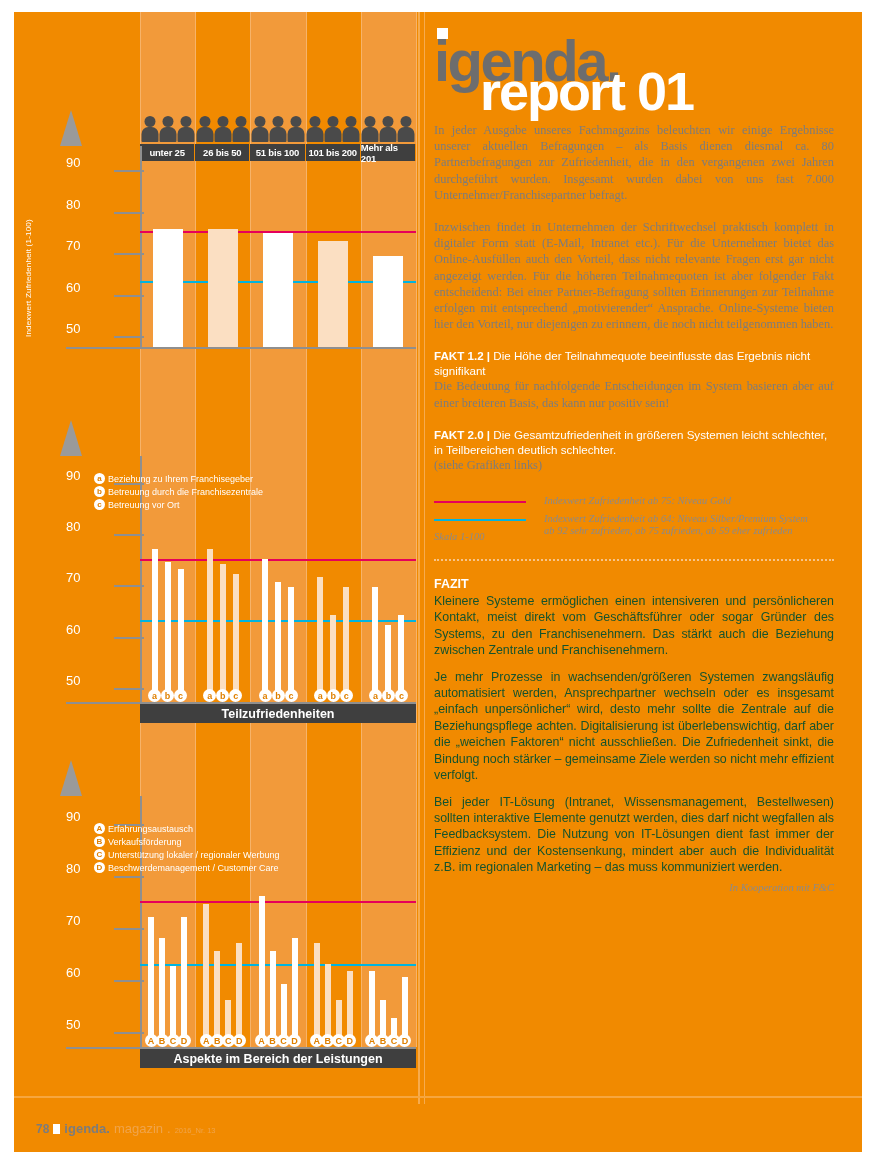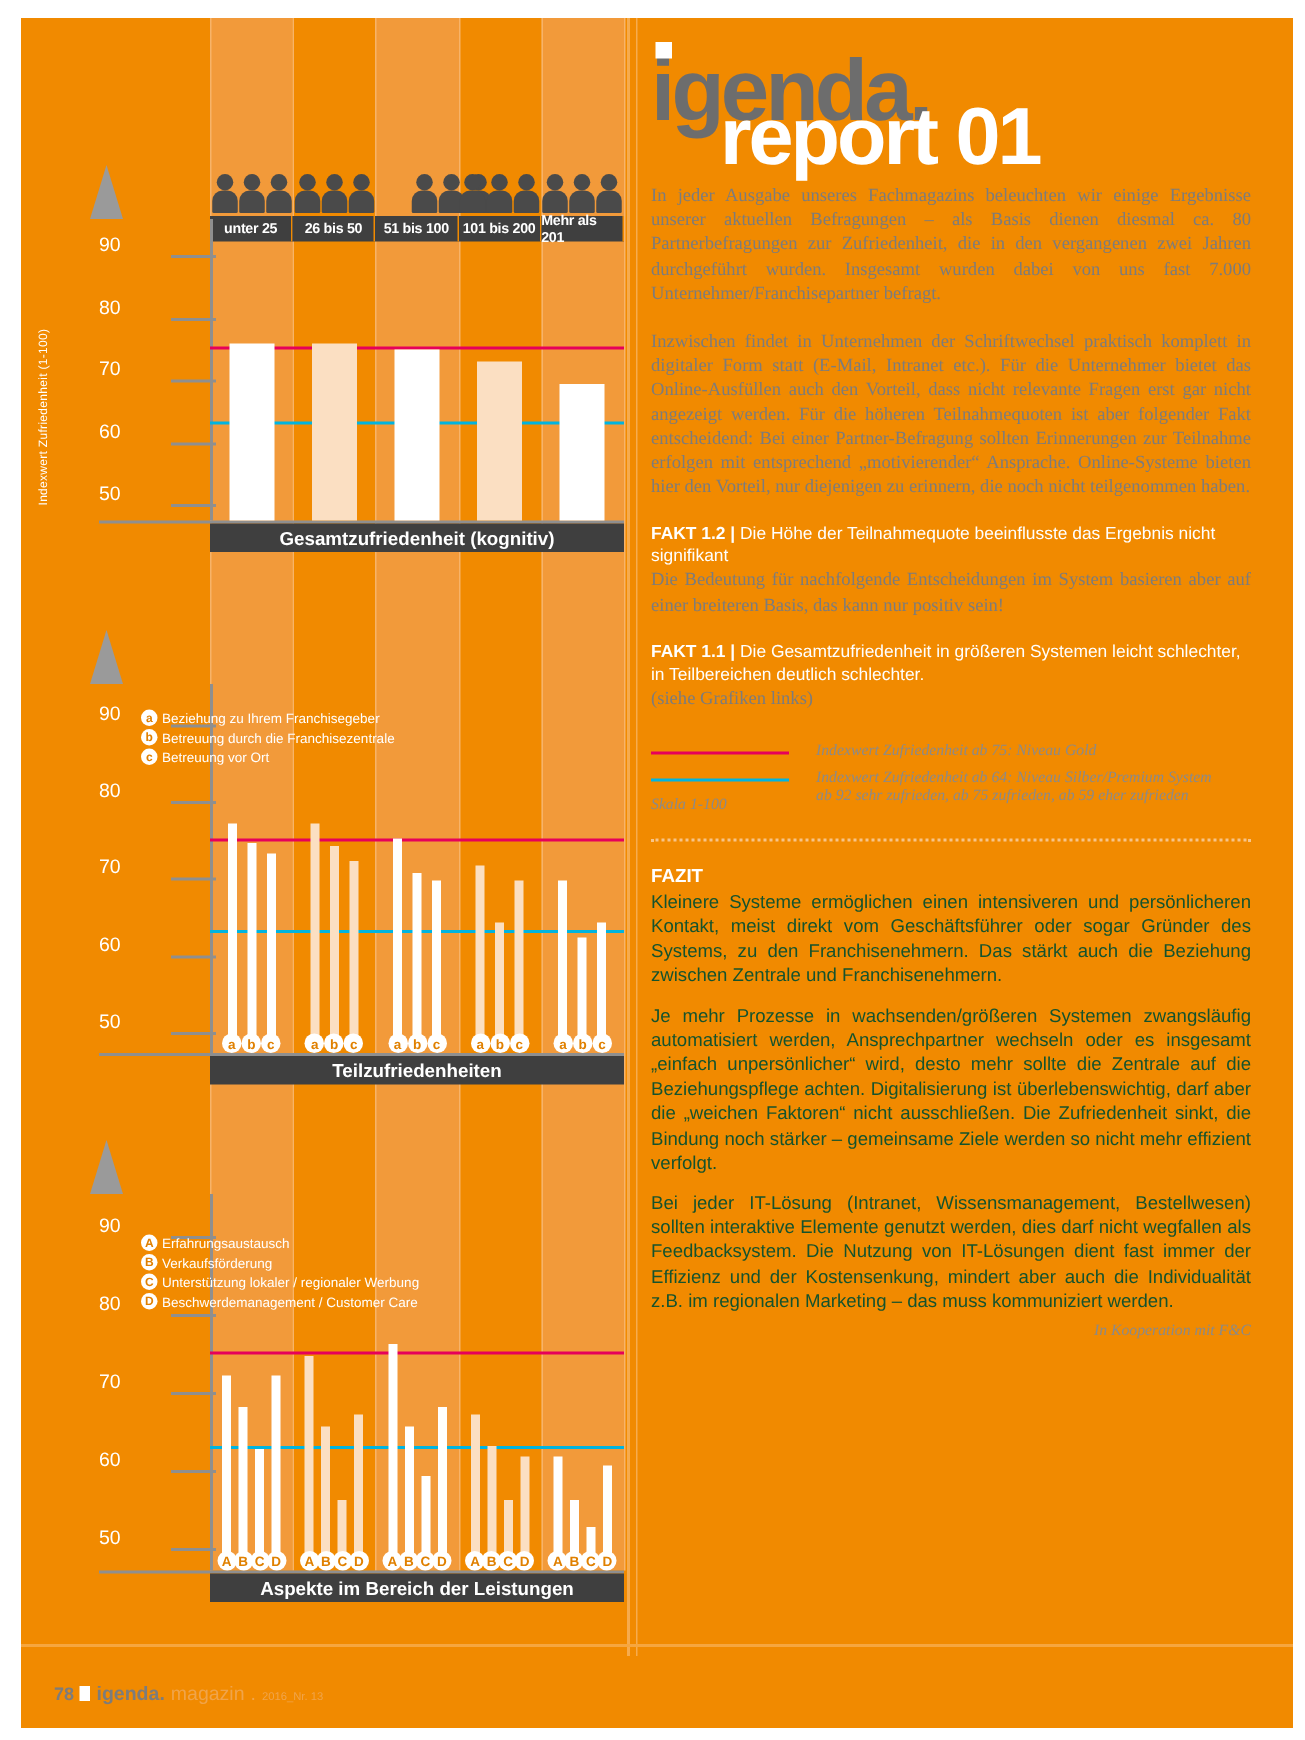--- a/index.html
+++ b/index.html
@@ -202,21 +202,21 @@
               <span class="head"></span>
               <span class="body"></span>
             </div>
             <div class="person">
               <span class="head"></span>
               <span class="body"></span>
             </div>
           </div>
           <div class="seg-label" style="width: 55.2px;">26 bis 50</div>
         </div>
-        <div class="seg-head" style="left: 236.4px; width: 55.2px; padding-left: 46px;">
+        <div class="seg-head" style="left: 236.4px; width: 55.2px;">
           <div class="people">
             <div class="person">
               <span class="head"></span>
               <span class="body"></span>
             </div>
             <div class="person">
               <span class="head"></span>
               <span class="body"></span>
             </div>
             <div class="person">
@@ -277,21 +277,20 @@
           <div class="ytickline" style="top: 18.4468px;"></div>
           <div class="axis-v" style="top: -6px; height: 201px;"></div>
           <div class="axis-h" style="top: 195px;"></div>
           <div class="refline gold" style="top: 78.8298px;"></div>
           <div class="refline silver" style="top: 128.617px;"></div>
           <div class="bar w" style="left: 138.6px; width: 30px; top: 76.7553px; height: 118.245px;"></div>
           <div class="bar c" style="left: 193.8px; width: 30px; top: 76.7553px; height: 118.245px;"></div>
           <div class="bar w" style="left: 249px; width: 30px; top: 80.9043px; height: 114.096px;"></div>
           <div class="bar c" style="left: 304.2px; width: 30px; top: 89.2021px; height: 105.798px;"></div>
           <div class="bar w" style="left: 359.4px; width: 30px; top: 103.723px; height: 91.2766px;"></div>
-          <div class="chart-title" style="top: 197px;">Gesamtzufriedenheit (kognitiv)</div>
         </div>
         <div class="chart" style="top: 450px; height: 264px;">
           <div class="tri" style="left: 46px; top: -42px;"></div>
           <div class="ytick" style="top: 210.574px;">50</div>
           <div class="ytickline" style="top: 225.574px;"></div>
           <div class="ytick" style="top: 159.511px;">60</div>
           <div class="ytickline" style="top: 174.511px;"></div>
           <div class="ytick" style="top: 108.447px;">70</div>
           <div class="ytickline" style="top: 123.447px;"></div>
           <div class="ytick" style="top: 57.383px;">80</div>
@@ -439,21 +438,21 @@
 
     <div id="facts">
         <div class="fact">
           <div class="fact-body">Inzwischen findet in Unternehmen der Schriftwechsel praktisch komplett in digitaler Form statt (E-Mail, Intranet etc.). Für die Unternehmer bietet das Online-Ausfüllen auch den Vorteil, dass nicht relevante Fragen erst gar nicht angezeigt werden. Für die höheren Teilnahmequoten ist aber folgender Fakt entscheidend: Bei einer Partner-Befragung sollten Erinnerungen zur Teilnahme erfolgen mit entsprechend „motivierender“ Ansprache. Online-Systeme bieten hier den Vorteil, nur diejenigen zu erinnern, die noch nicht teilgenommen haben.</div>
         </div>
         <div class="fact">
           <div class="fact-head"><b>FAKT 1.2</b> <span class="bar-sep">|</span> Die Höhe der Teilnahmequote beeinflusste das Ergebnis nicht signifikant</div>
           <div class="fact-body">Die Bedeutung für nachfolgende Entscheidungen im System basieren aber auf einer breiteren Basis, das kann nur positiv sein!</div>
         </div>
         <div class="fact">
-          <div class="fact-head"><b>FAKT 1.1</b> <span class="bar-sep">|</span> Die Gesamtzufriedenheit in größeren Systemen leicht schlechter, in Teilbereichen deutlich schlechter.</div>
+          <div class="fact-head"><b>FAKT 2.0</b> <span class="bar-sep">|</span> Die Gesamtzufriedenheit in größeren Systemen leicht schlechter, in Teilbereichen deutlich schlechter.</div>
           <div class="fact-body">(siehe Grafiken links)</div>
         </div>
       </div>
 
     <div class="scale-block">
       <div class="sline gold"></div>
       <div class="stext" style="top:2px">Indexwert Zufriedenheit ab 75: Niveau Gold</div>
       <div class="sline silver"></div>
       <div class="stext" style="top:20px">Indexwert Zufriedenheit ab 64: Niveau Silber/Premium System</div>
       <div class="skala">Skala 1-100</div>

